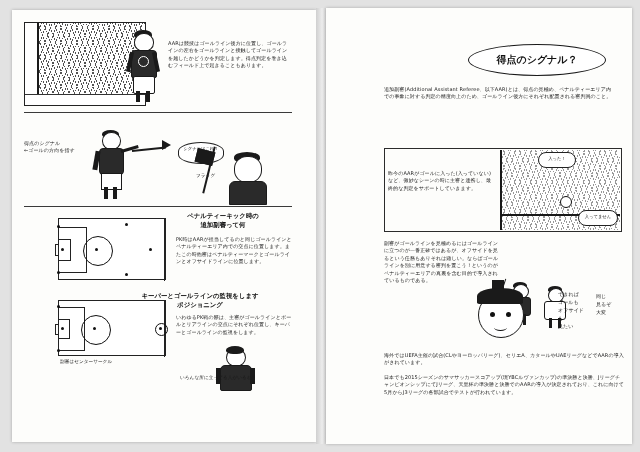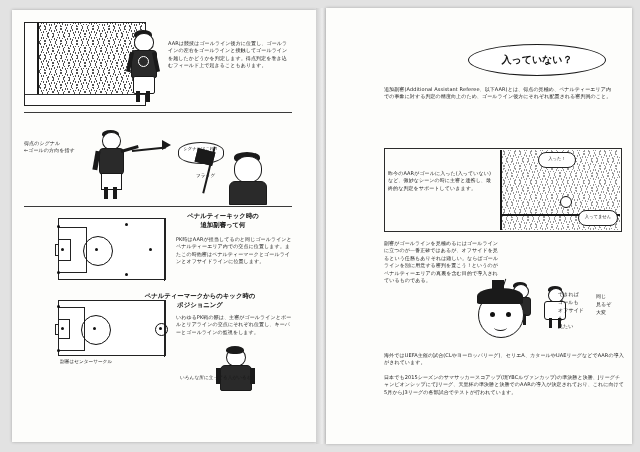--- a/index.html
+++ b/index.html
@@ -176,21 +176,21 @@
     <div class="dot" style="left:36px;top:29px;width:3px;height:3px;"></div>
     <div class="ring" style="left:24px;top:17px;width:28px;height:28px;"></div>
     <div class="dot" style="left:2px;top:29px;width:3px;height:3px;"></div>
     <div class="dot" style="left:-2px;top:6px;width:3px;height:3px;"></div>
     <div class="dot" style="left:-2px;top:52px;width:3px;height:3px;"></div>
     <div class="dot" style="left:66px;top:4px;width:3px;height:3px;"></div>
     <div class="dot" style="left:66px;top:54px;width:3px;height:3px;"></div>
     <div class="dot" style="left:90px;top:29px;width:3px;height:3px;"></div>
   </div>
 
-  <div class="heading" style="left:104px;top:292px;width:192px;white-space:pre-line;">ペナルティーマークからのキック時の
+  <div class="heading" style="left:104px;top:292px;width:192px;white-space:pre-line;">キーパーとゴールラインの監視をします
 ポジショニング</div>
   <div class="txt jp" style="left:176px;top:314px;width:116px;">いわゆるPK戦の際は、主審がゴールラインとボールとリアラインの交点にそれぞれ位置し、キーパーとゴールラインの監視をします。</div>
 
   <div class="pitch" style="left:58px;top:300px;width:108px;height:56px;">
     <div class="penbox" style="left:0px;top:6px;width:26px;height:44px;border-left:none;"></div>
     <div class="goalbox" style="left:0px;top:18px;width:11px;height:20px;border-left:none;"></div>
     <div class="goal" style="left:-4px;top:23px;width:4px;height:11px;"></div>
     <div class="halfline" style="right:0;top:0;width:1px;height:56px;"></div>
     <div class="dot" style="left:34px;top:26px;width:3px;height:3px;"></div>
     <div class="ring" style="left:22px;top:14px;width:28px;height:28px;"></div>
@@ -204,21 +204,21 @@
 
   <div class="figure" style="left:214px;top:348px;width:46px;height:46px;">
     <div class="head" style="left:12px;top:0;width:18px;height:17px;"></div>
     <div class="hair" style="left:12px;top:-2px;width:18px;height:8px;"></div>
     <div class="body dark" style="left:6px;top:17px;width:30px;height:24px;border-radius:5px 5px 2px 2px;"></div>
     <div class="limb" style="left:2px;top:20px;width:5px;height:16px;"></div>
     <div class="limb" style="left:36px;top:20px;width:5px;height:16px;"></div>
   </div>
   <div class="txt" style="left:180px;top:374px;width:78px;">いろんな所に立ってる人がいるね！</div>
 
-  <div class="title-oval" style="left:468px;top:44px;width:136px;height:30px;">入っていない？</div>
+  <div class="title-oval" style="left:468px;top:44px;width:136px;height:30px;">得点のシグナル？</div>
 
   <div class="txt jp" style="left:384px;top:86px;width:232px;">追加副審(Additional Assistant Referee、以下AAR)とは、得点の見極め、ペナルティーエリア内での事象に対する判定の精度向上のため、ゴールライン後方にそれぞれ配置される審判員のこと。</div>
 
   <div class="frame" style="left:384px;top:148px;width:238px;height:84px;"></div>
   <div class="netpanel noborder" style="left:500px;top:150px;width:120px;height:80px;border:none;">
     <div class="net-lines" style="opacity:.5;"></div>
     <div style="position:absolute;left:0;top:0;width:2px;height:80px;background:#1a1a1a;"></div>
     <div style="position:absolute;left:0;bottom:14px;width:120px;height:2px;background:#1a1a1a;"></div>
   </div>
   <div class="dot" style="left:560px;top:196px;width:10px;height:10px;border:1.4px solid #111;background:#fff;border-radius:50%;"></div>

